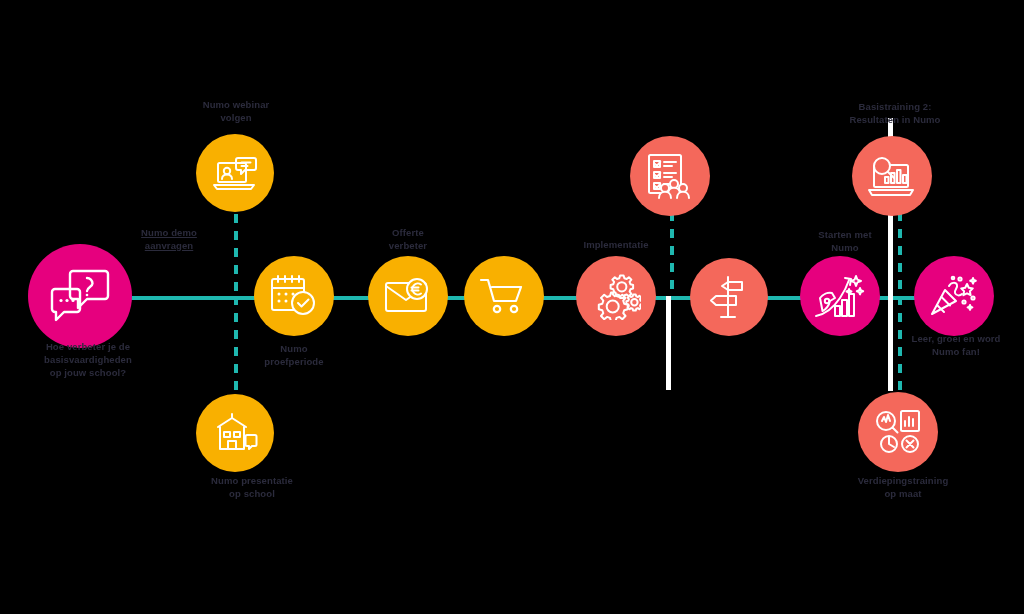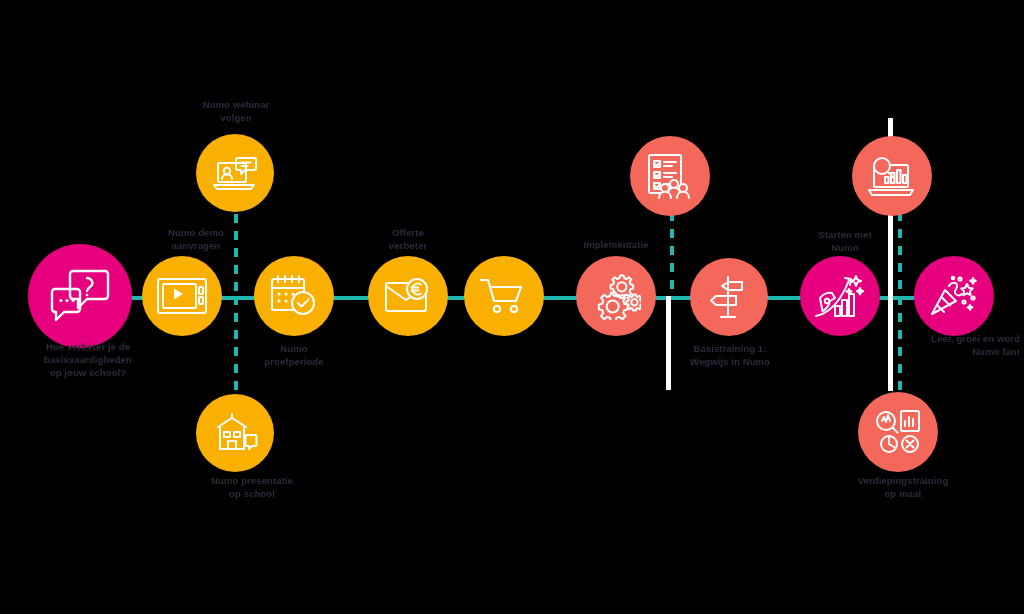--- a/index.html
+++ b/index.html
@@ -118,33 +118,21 @@
         <circle cx="15" cy="19" r="3.2"></circle>
         <path d="M10 27 c0 -3 2.5 -4.6 5 -4.6 c2.5 0 5 1.6 5 4.6"></path>
         <path d="M26 6 h16 a2 2 0 0 1 2 2 v8 a2 2 0 0 1 -2 2 h-9 l-4 4 v-4 h-3 a2 2 0 0 1 -2 -2 v-8 a2 2 0 0 1 2 -2 z"></path>
         <path d="M29.5 10.5 h9 M29.5 14 h6"></path>
       </svg>
     </span>
   </div>
   <div class="label" style="left:180px; top:98px; width:112px;">Numo webinar
 volgen</div>
 
-  <div class="node yellow" style="left:142px; top:256px; width:80px; height:80px;">
-    <span>
-      <svg width="52" height="40" viewBox="0 0 52 40" fill="none" stroke="#ffffff" stroke-width="2" stroke-linejoin="round" stroke-linecap="round">
-        <rect x="2" y="3" width="48" height="34" rx="2.5"></rect>
-        <rect x="7" y="8" width="33" height="24" rx="1.5"></rect>
-        <path d="M18 12.5 l9 5.5 l-9 5.5 z" fill="#ffffff" stroke="none"></path>
-        <text x="23.5" y="30" font-family="Liberation Sans, sans-serif" font-size="8.5" font-weight="bold" fill="#f9b000" stroke="none" text-anchor="middle">DEMO</text>
-        <rect x="43" y="11" width="4" height="7" rx="1"></rect>
-        <rect x="43" y="21" width="4" height="7" rx="1"></rect>
-      </svg>
-    </span>
-  </div>
-  <div class="label" style="left:140px; top:226px; width:112px;">Numo demo
+  <div class="label" style="left:113px; top:226px; width:112px;text-decoration:underline;">Numo demo
 aanvragen</div>
 
   <div class="node yellow" style="left:196px; top:394px; width:78px; height:78px;">
     <span>
       <svg width="46" height="44" viewBox="0 0 46 44" fill="none" stroke="#ffffff" stroke-width="2" stroke-linejoin="round" stroke-linecap="round">
         <path d="M6 16 l14 -9 l14 9"></path>
         <path d="M8 16 v22 h24 v-22"></path>
         <rect x="12" y="21" width="6" height="5"></rect>
         <rect x="22" y="21" width="6" height="5"></rect>
         <rect x="16" y="30" width="8" height="8"></rect>
@@ -240,22 +228,20 @@
     <span>
       <svg width="46" height="46" viewBox="0 0 46 46" fill="none" stroke="#ffffff" stroke-width="2" stroke-linejoin="round" stroke-linecap="round">
         <path d="M22 3 v40"></path>
         <path d="M22 8 h14 v8 h-14 l-6 -4 z"></path>
         <path d="M22 22 h-12 l-5 4.5 l5 4.5 h12"></path>
         <path d="M22 22 h8 v9 h-8"></path>
         <path d="M15 43 h14"></path>
       </svg>
     </span>
   </div>
-  <div class="label" style="left:672px; top:342px; width:116px;">Basistraining 1:
-Wegwijs in Numo</div>
 
   <div class="node pink" style="left:800px; top:256px; width:80px; height:80px;">
     <span>
       <svg width="52" height="48" viewBox="0 0 52 48" fill="none" stroke="#ffffff" stroke-width="2" stroke-linejoin="round" stroke-linecap="round">
         <path d="M2 44 c10 -2 18 -9 24 -18 c4 -6 7 -12 9 -18"></path>
         <path d="M31 6 l6 1 l-1 6"></path>
         <rect x="21" y="34" width="5" height="10"></rect>
         <rect x="28" y="28" width="5" height="16"></rect>
         <rect x="35" y="22" width="5" height="22"></rect>
         <path d="M6 26 c3 -4 8 -6 12 -5 l3 5 l-5 3 c-1 4 -3.5 8 -7.5 10 z"></path>
@@ -276,20 +262,22 @@
         <path d="M3 37 h44 l-3 5 h-38 z"></path>
         <rect x="19" y="24" width="3.5" height="6"></rect>
         <rect x="25" y="20" width="3.5" height="10"></rect>
         <rect x="31" y="17" width="3.5" height="13"></rect>
         <rect x="37" y="22" width="3.5" height="8"></rect>
         <circle cx="16" cy="13" r="8" fill="#f4685b"></circle>
         <path d="M21.8 18.8 l6 6"></path>
       </svg>
     </span>
   </div>
+  <div class="label" style="left:828px; top:100px; width:134px;">Basistraining 2:
+Resultaten in Numo</div>
 
   <div class="node coral" style="left:858px; top:392px; width:80px; height:80px;">
     <span>
       <svg width="50" height="48" viewBox="0 0 50 48" fill="none" stroke="#ffffff" stroke-width="2" stroke-linejoin="round" stroke-linecap="round">
         <circle cx="13" cy="13" r="9"></circle>
         <path d="M9 13 l2 -4 l2 5 l2 -7 l2 6"></path>
         <path d="M19.5 19.5 l5 5"></path>
         <rect x="28" y="3" width="18" height="20" rx="1.5"></rect>
         <path d="M32 18 v-5 M36 18 v-9 M40 18 v-7"></path>
         <circle cx="16" cy="36" r="8"></circle>
@@ -312,16 +300,16 @@
         <path d="M38 11 l1.8 3.8 l4 0.6 l-2.9 2.8 l0.7 4 l-3.6 -1.9 l-3.6 1.9 l0.7 -4 l-2.9 -2.8 l4 -0.6 z"></path>
         <circle cx="31" cy="6" r="1.6"></circle>
         <circle cx="44" cy="25" r="1.6"></circle>
         <circle cx="35" cy="29" r="1.6"></circle>
         <circle cx="24" cy="5" r="1.3"></circle>
         <path d="M44 5 l0.8 2 l2 0.8 l-2 0.8 l-0.8 2 l-0.8 -2 l-2 -0.8 l2 -0.8 z"></path>
         <path d="M41 32 l0.7 1.7 l1.7 0.7 l-1.7 0.7 l-0.7 1.7 l-0.7 -1.7 l-1.7 -0.7 l1.7 -0.7 z"></path>
       </svg>
     </span>
   </div>
-  <div class="label" style="left:892px; top:332px; width:128px;text-align:right;">Leer, groei en word
+  <div class="label" style="left:892px; top:332px; width:128px;">Leer, groei en word
 Numo fan!</div>
 
 </div>
 
 </body></html>

